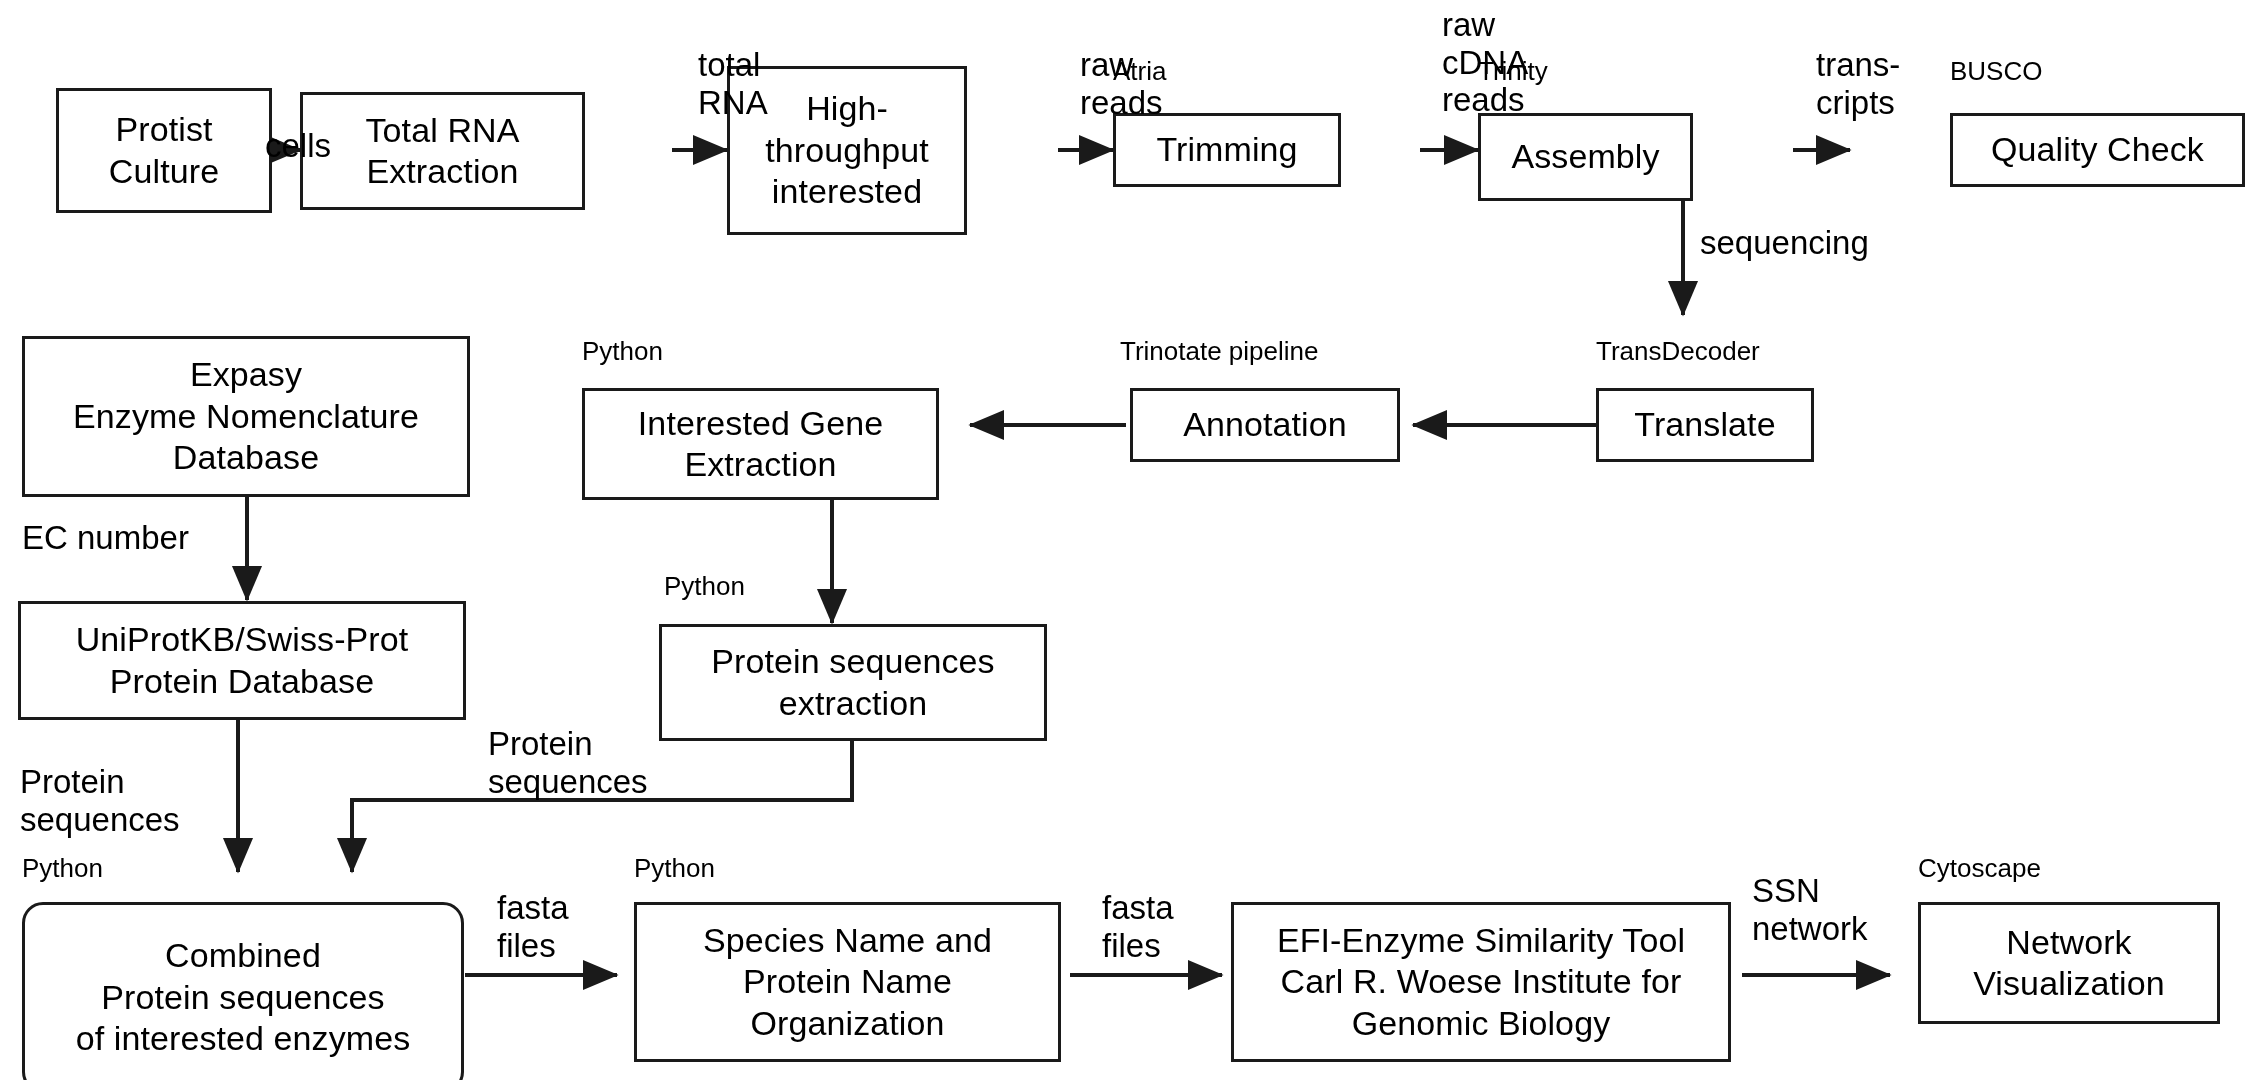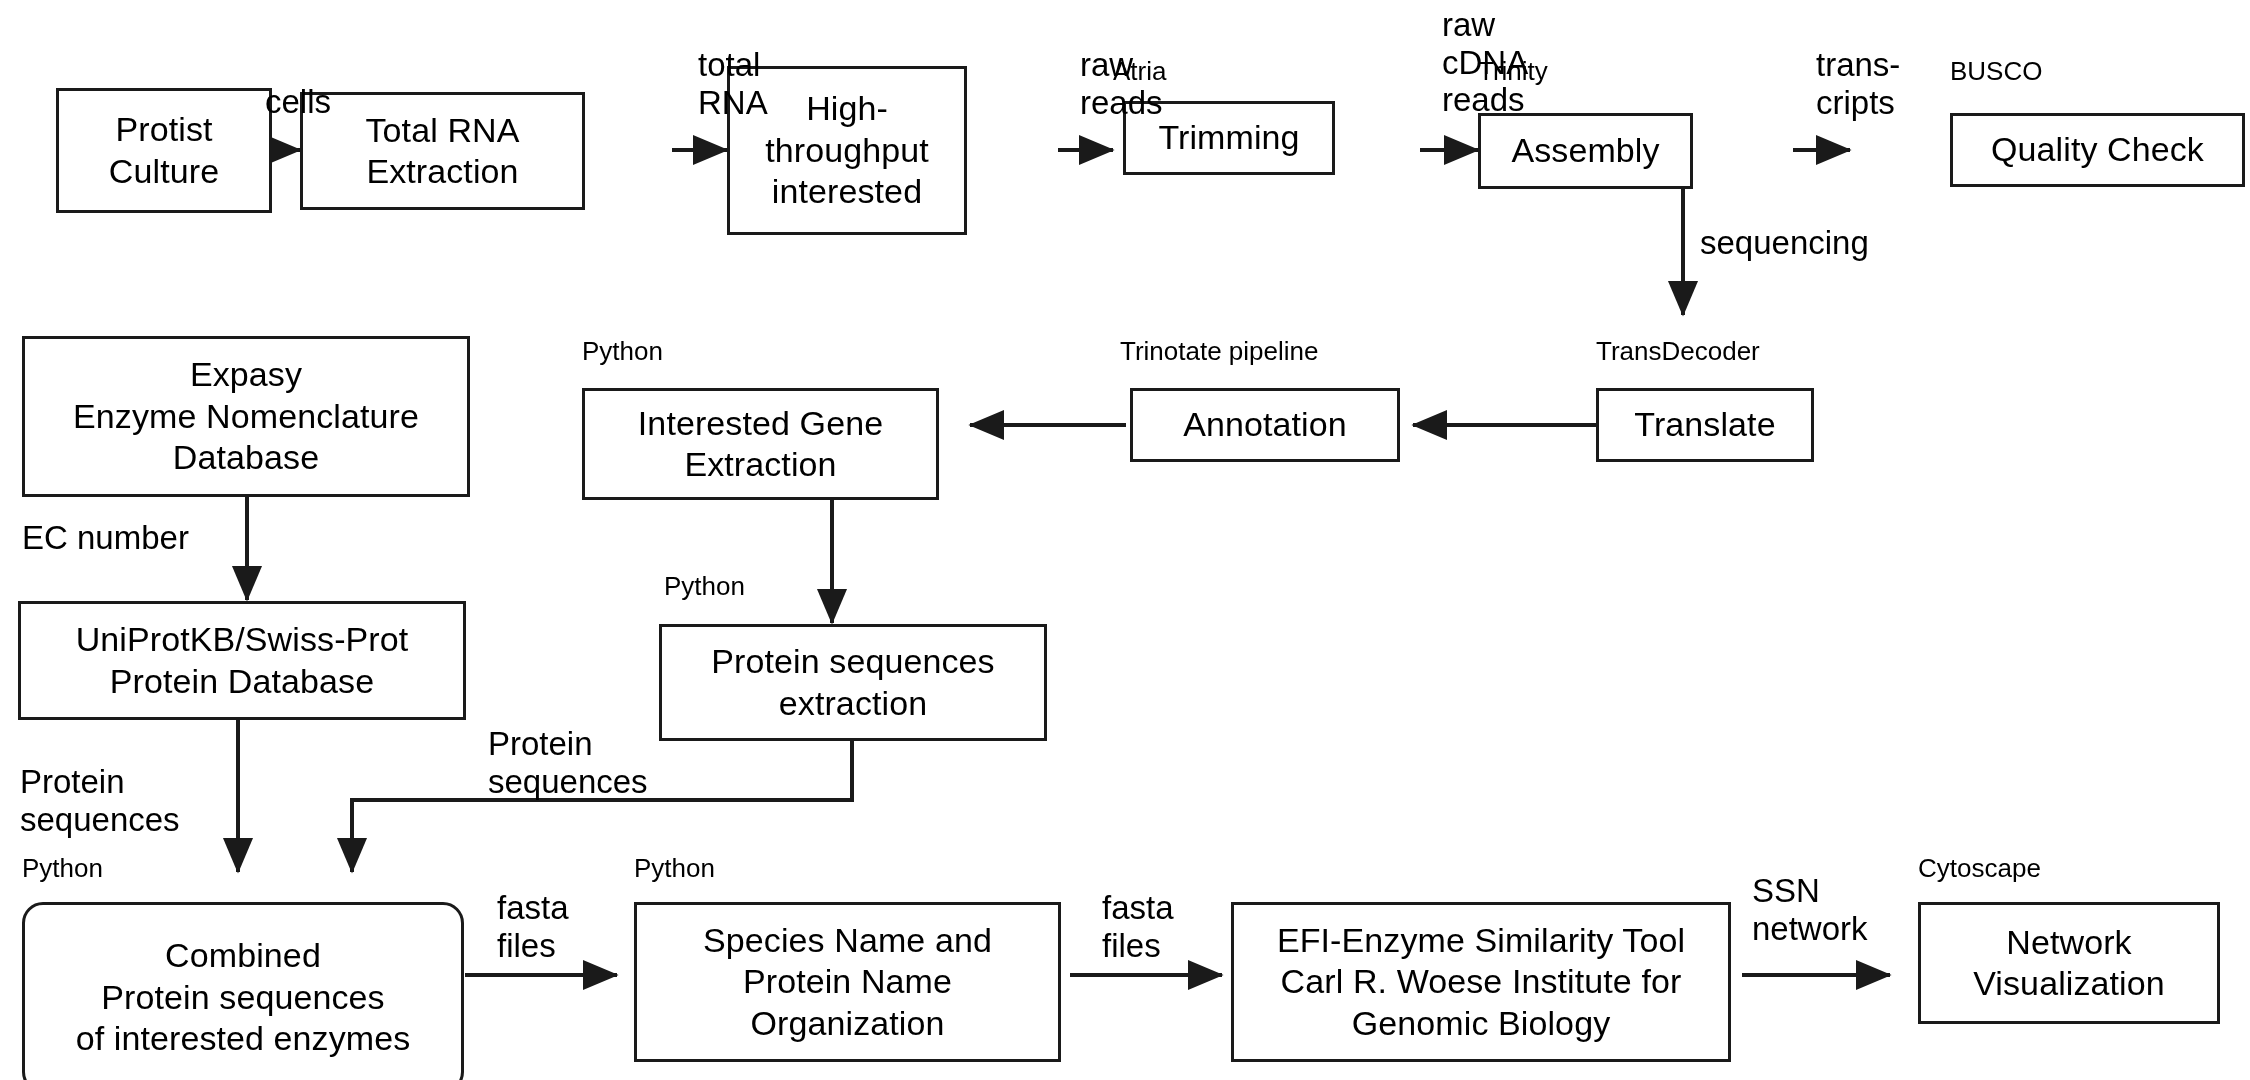--- a/index.html
+++ b/index.html
@@ -51,21 +51,21 @@
     white-space: nowrap;
     line-height: 1;
   }
   .edge-label {
     position: absolute;
     font-size: 33px;
     line-height: 1.14;
     white-space: pre-line;
     font-weight: 400;
   }
-  .edge-label.center { text-align: center; }
+  .edge-label.center { text-align: center; margin-top: 44px; }
   .edge-label.left { text-align: left; }
 </style>
 </head>
 <body>
 
 <div id="canvas">
 
   <svg id="wires" viewBox="0 0 2250 1080" xmlns="http://www.w3.org/2000/svg">
     <defs>
       <marker id="ah" markerWidth="10" markerHeight="10" refX="8.6" refY="4" orient="auto" markerUnits="strokeWidth">
@@ -106,24 +106,24 @@
 Culture</div>
 
   <div class="node" style="left:300px; top:92px; width:285px; height:118px;">Total RNA
 Extraction</div>
 
   <div class="node" style="left:727px; top:66px; width:240px; height:169px;">High-
 throughput
 interested</div>
 
   <div class="tool-label" style="left:1113px; top:58px;">Atria</div>
-  <div class="node" style="left:1113px; top:101px; width:212px; height:74px;margin-left:10px;">Trimming</div>
+  <div class="node" style="left:1113px; top:113px; width:228px; height:74px;">Trimming</div>
 
   <div class="tool-label" style="left:1478px; top:58px;text-align:center;">Trinity</div>
-  <div class="node" style="left:1478px; top:113px; width:215px; height:76px;">Assembly</div>
+  <div class="node" style="left:1478px; top:113px; width:215px; height:88px;">Assembly</div>
 
   <div class="tool-label" style="left:1950px; top:58px;">BUSCO</div>
   <div class="node" style="left:22px; top:336px; width:448px; height:161px;">Expasy
 Enzyme Nomenclature
 Database</div>
 
   <div class="node" style="left:1950px; top:113px; width:295px; height:74px;">Quality Check</div>
 
   <div class="tool-label" style="left:582px; top:338px;">Python</div>
   <div class="node" style="left:582px; top:388px; width:357px; height:112px;">Interested Gene

